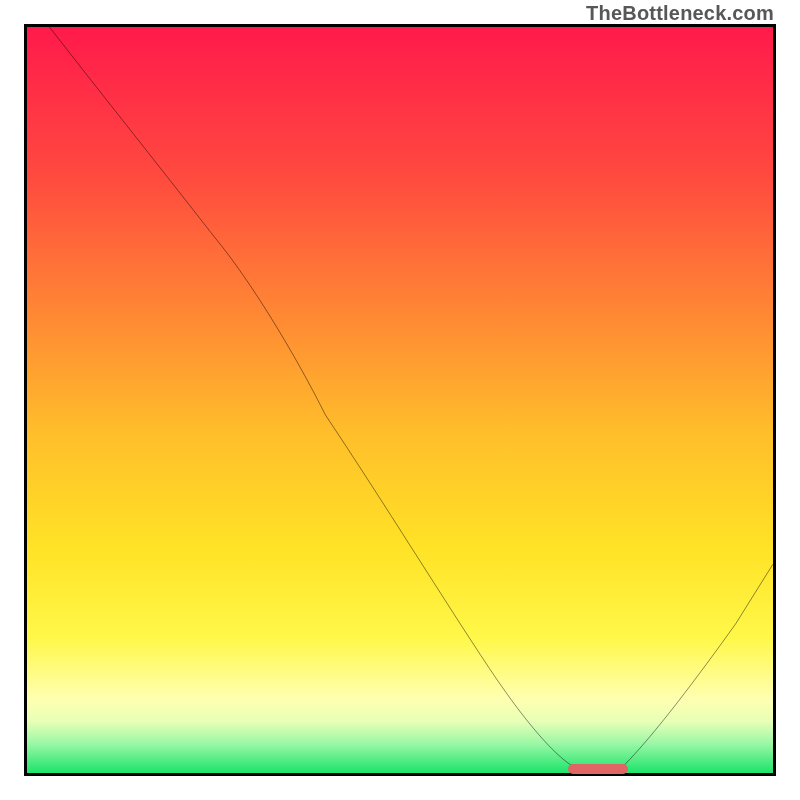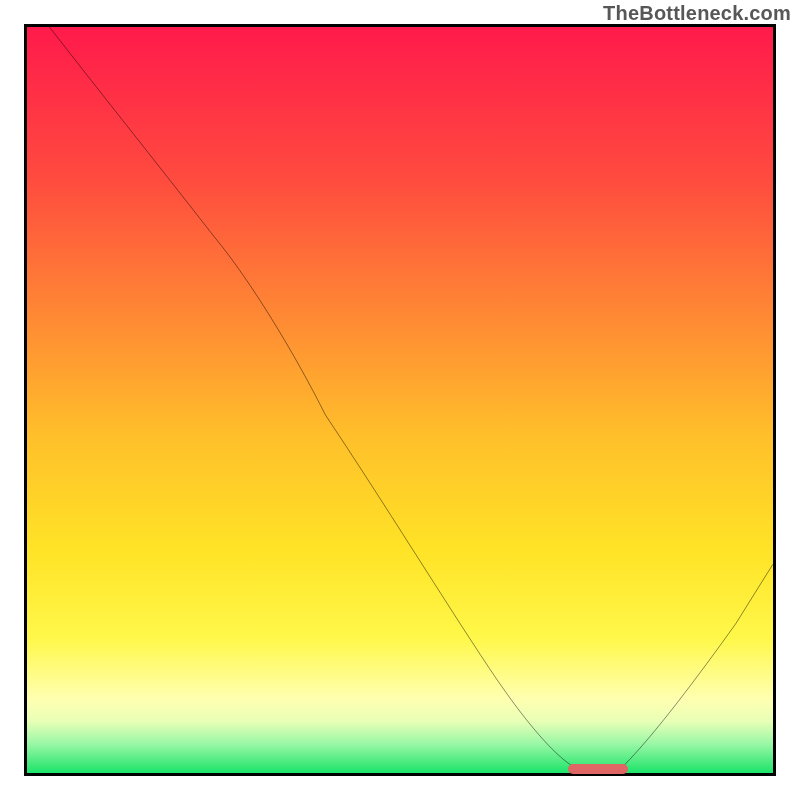--- a/index.html
+++ b/index.html
@@ -36,21 +36,21 @@
   }
   .marker {
     position: absolute;
     height: 10px;
     border-radius: 5px;
     background: #e06666;
   }
   .watermark {
     position: absolute;
     top: 2px;
-    right: 9px;
+    right: 26px;
     font-size: 20px;
     font-weight: bold;
     color: #575757;
     letter-spacing: 0.2px;
   }
 </style>
 </head>
 <body>
 
 <div class="watermark">TheBottleneck.com</div>

